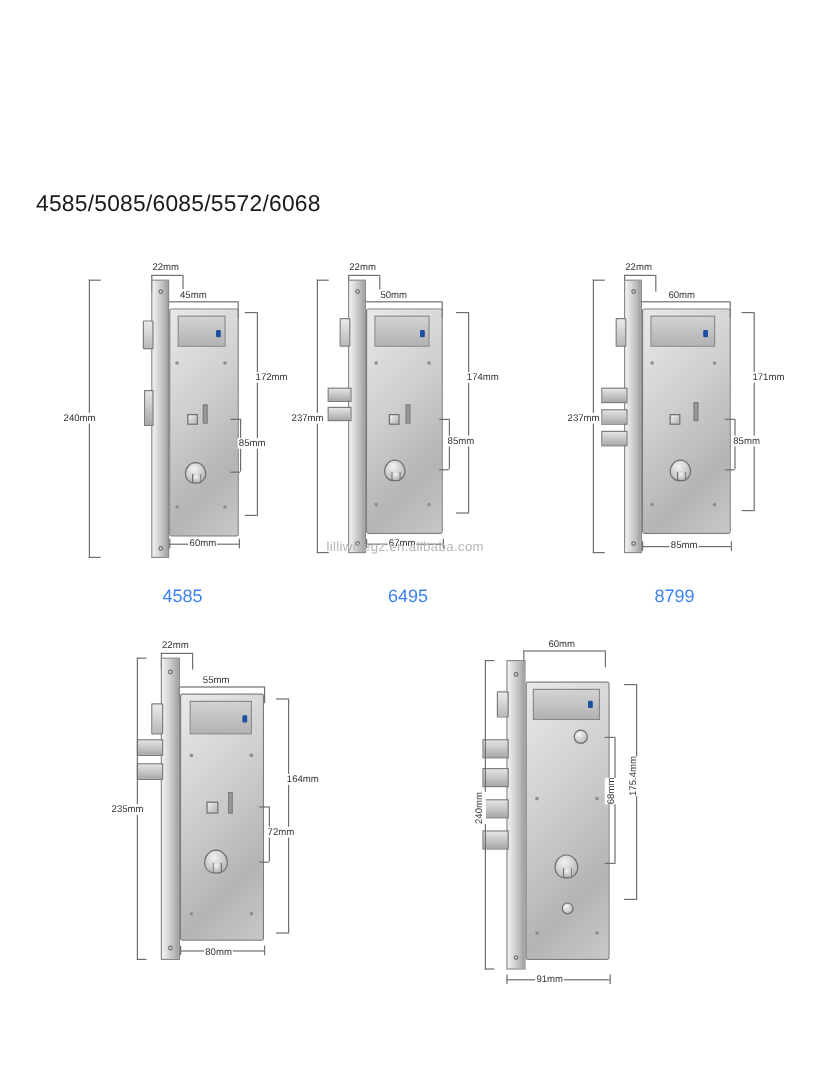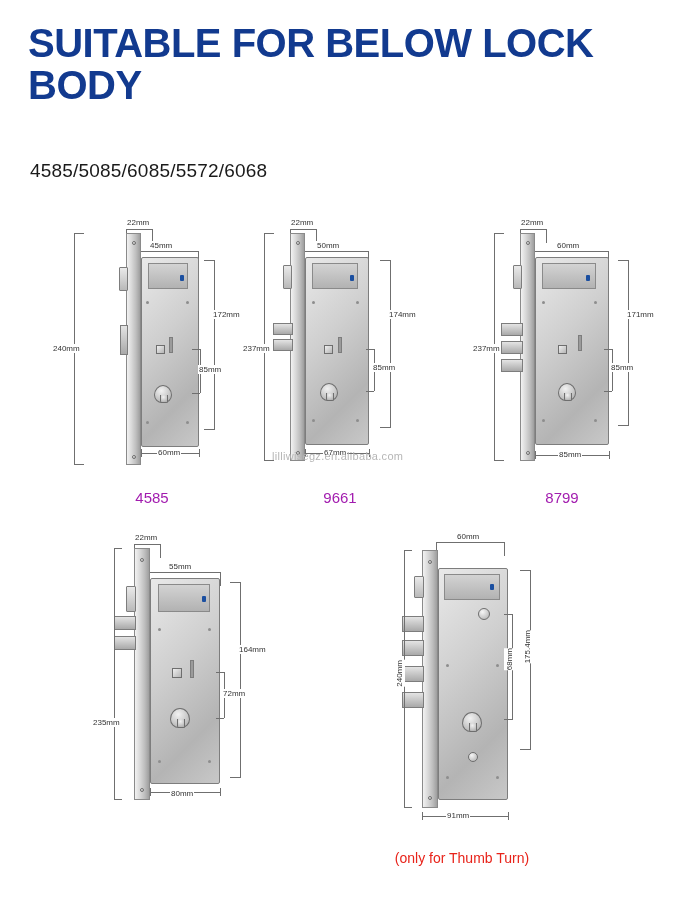--- a/index.html
+++ b/index.html
@@ -48,21 +48,21 @@
   .row1 { position: absolute; top: 205px; left: 0; width: 680px; height: 310px; }
   .row2 { position: absolute; top: 520px; left: 0; width: 680px; height: 360px; }
 
   .cell { position: absolute; }
 
   .caption {
     position: absolute;
     width: 200px;
     text-align: center;
     font-size: 15px;
-    color: #a21caf;
+    color: #3b82f6;
   }
   .caption.red { color: #e8231a; }
   .caption.small { font-size: 14px; }
 
   
   .dl {            
     position: absolute;
     background: #6f6f6f;
   }
   .dim-h { height: 1px; }
@@ -161,21 +161,20 @@
     font-size: 11px;
     color: #b6b6b6;
     letter-spacing: 0.3px;
   }
 </style>
 </head>
 <body>
 
 <div class="page">
 
-  <div class="title">SUITABLE FOR BELOW LOCK BODY</div>
   <div class="subtitle">4585/5085/6085/5572/6068</div>
 
   <div class="row1">
 
     <div class="cell" style="left:52px; top:0; width:200px; height:290px;">
 
       <div class="dl dim-h" style="left:74px; top:24px; width:26px;"></div>
       <div class="dl dim-v" style="left:74px; top:24px; height:14px;"></div>
       <div class="dl dim-v" style="left:100px; top:24px; height:14px;"></div>
       <div class="lbl" style="left:74px; top:13px;">22mm</div>
@@ -267,21 +266,21 @@
       <div class="dl dim-v" style="left:104px; top:144px; height:42px;"></div>
       <div class="dl dim-h" style="left:96px; top:144px; width:8px;"></div>
       <div class="dl dim-h" style="left:96px; top:186px; width:8px;"></div>
       <div class="lbl" style="left:102px; top:158px;">85mm</div>
 
       <div class="dl dim-h" style="left:35px; top:248px; width:64px;"></div>
       <div class="dl dim-v" style="left:35px; top:244px; height:8px;"></div>
       <div class="dl dim-v" style="left:99px; top:244px; height:8px;"></div>
       <div class="lbl" style="left:53px; top:243px;">67mm</div>
 
-      <div class="caption" style="left:-30px; top:284px;">9661</div>
+      <div class="caption" style="left:-30px; top:284px;">6495</div>
     </div>
 
     <div class="cell" style="left:486px; top:0; width:200px; height:290px;">
       <div class="dl dim-h" style="left:34px; top:24px; width:26px;"></div>
       <div class="dl dim-v" style="left:34px; top:24px; height:14px;"></div>
       <div class="dl dim-v" style="left:60px; top:24px; height:14px;"></div>
       <div class="lbl" style="left:34px; top:13px;">22mm</div>
 
       <div class="dl dim-h" style="left:46px; top:46px; width:76px;"></div>
       <div class="dl dim-v" style="left:46px; top:46px; height:14px;"></div>
@@ -356,21 +355,21 @@
       <div class="screwdot" style="left:98px; top:108px;"></div>
       <div class="screwdot" style="left:48px; top:240px;"></div>
       <div class="screwdot" style="left:98px; top:240px;"></div>
       <div class="blue-dot" style="left:92px; top:76px;"></div>
       <div class="hole" style="left:30px; top:38px; width:4px; height:4px;"></div>
       <div class="hole" style="left:30px; top:268px; width:4px; height:4px;"></div>
 
       <div class="dl dim-v" style="left:4px; top:28px; height:252px;"></div>
       <div class="dl dim-h" style="left:4px; top:28px; width:8px;"></div>
       <div class="dl dim-h" style="left:4px; top:279px; width:8px;"></div>
-      <div class="lbl" style="left:-18px; top:150px;margin-top:48px;">235mm</div>
+      <div class="lbl" style="left:-18px; top:150px;">235mm</div>
 
       <div class="dl dim-v" style="left:130px; top:62px; height:196px;"></div>
       <div class="dl dim-h" style="left:120px; top:62px; width:10px;"></div>
       <div class="dl dim-h" style="left:120px; top:257px; width:10px;"></div>
       <div class="lbl" style="left:128px; top:125px;">164mm</div>
 
       <div class="dl dim-v" style="left:114px; top:152px; height:46px;"></div>
       <div class="dl dim-h" style="left:106px; top:152px; width:8px;"></div>
       <div class="dl dim-h" style="left:106px; top:198px; width:8px;"></div>
       <div class="lbl" style="left:112px; top:169px;">72mm</div>
@@ -420,18 +419,17 @@
       <div class="dl dim-v" style="left:122px; top:94px; height:106px;"></div>
       <div class="dl dim-h" style="left:114px; top:94px; width:8px;"></div>
       <div class="dl dim-h" style="left:114px; top:199px; width:8px;"></div>
       <div class="lbl" style="left:114px; top:128px; writing-mode:vertical-rl; transform:rotate(180deg);">68mm</div>
 
       <div class="dl dim-h" style="left:32px; top:296px; width:86px;"></div>
       <div class="dl dim-v" style="left:32px; top:292px; height:8px;"></div>
       <div class="dl dim-v" style="left:118px; top:292px; height:8px;"></div>
       <div class="lbl" style="left:56px; top:291px;">91mm</div>
 
-      <div class="caption red small" style="left:-28px; top:330px;">(only for Thumb Turn)</div>
     </div>
   </div>
 
   <div class="watermark">lilliwisegz.en.alibaba.com</div>
 </div>
 
 </body></html>

